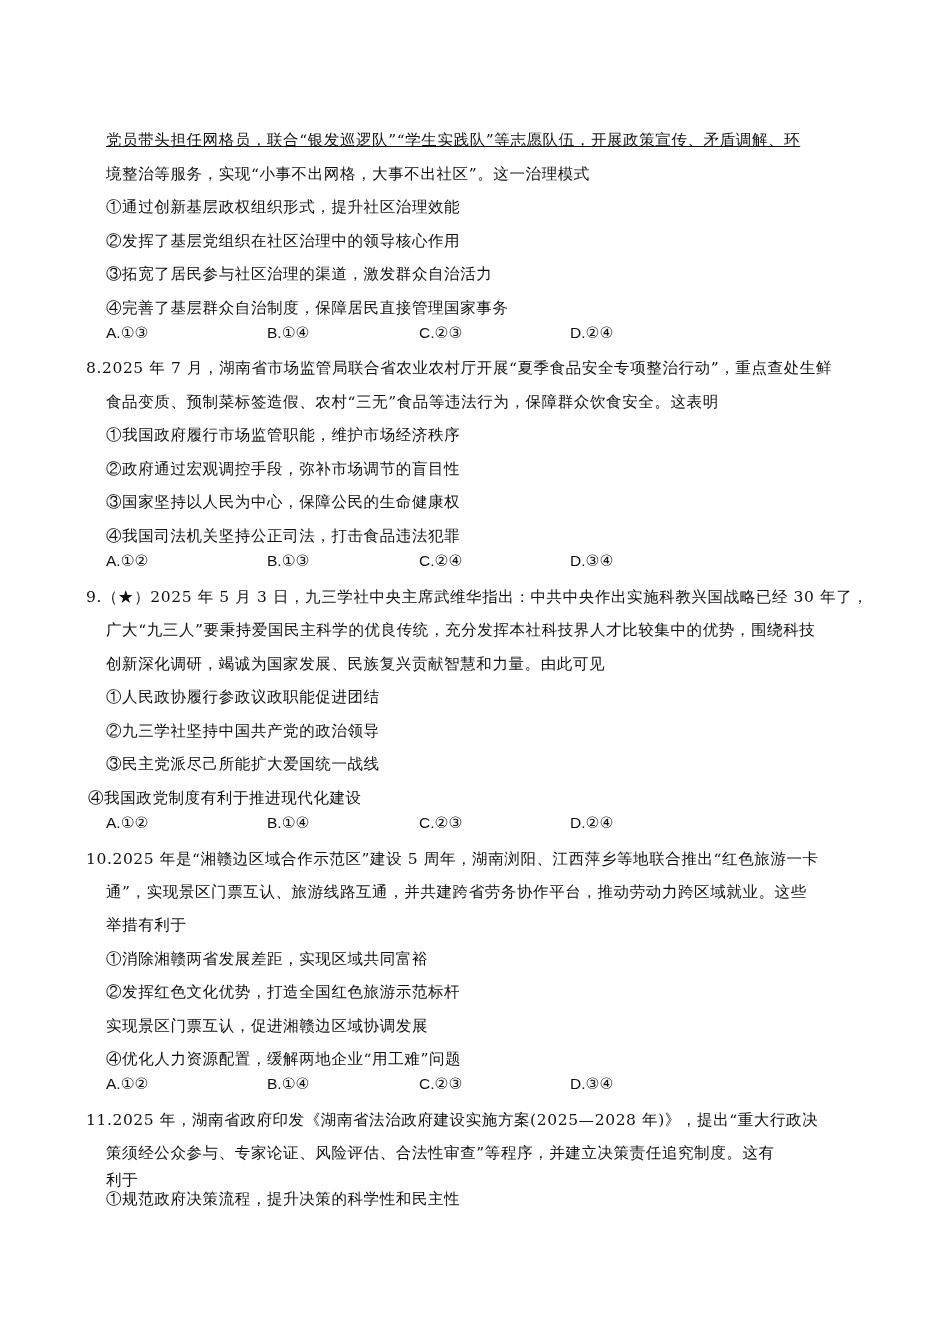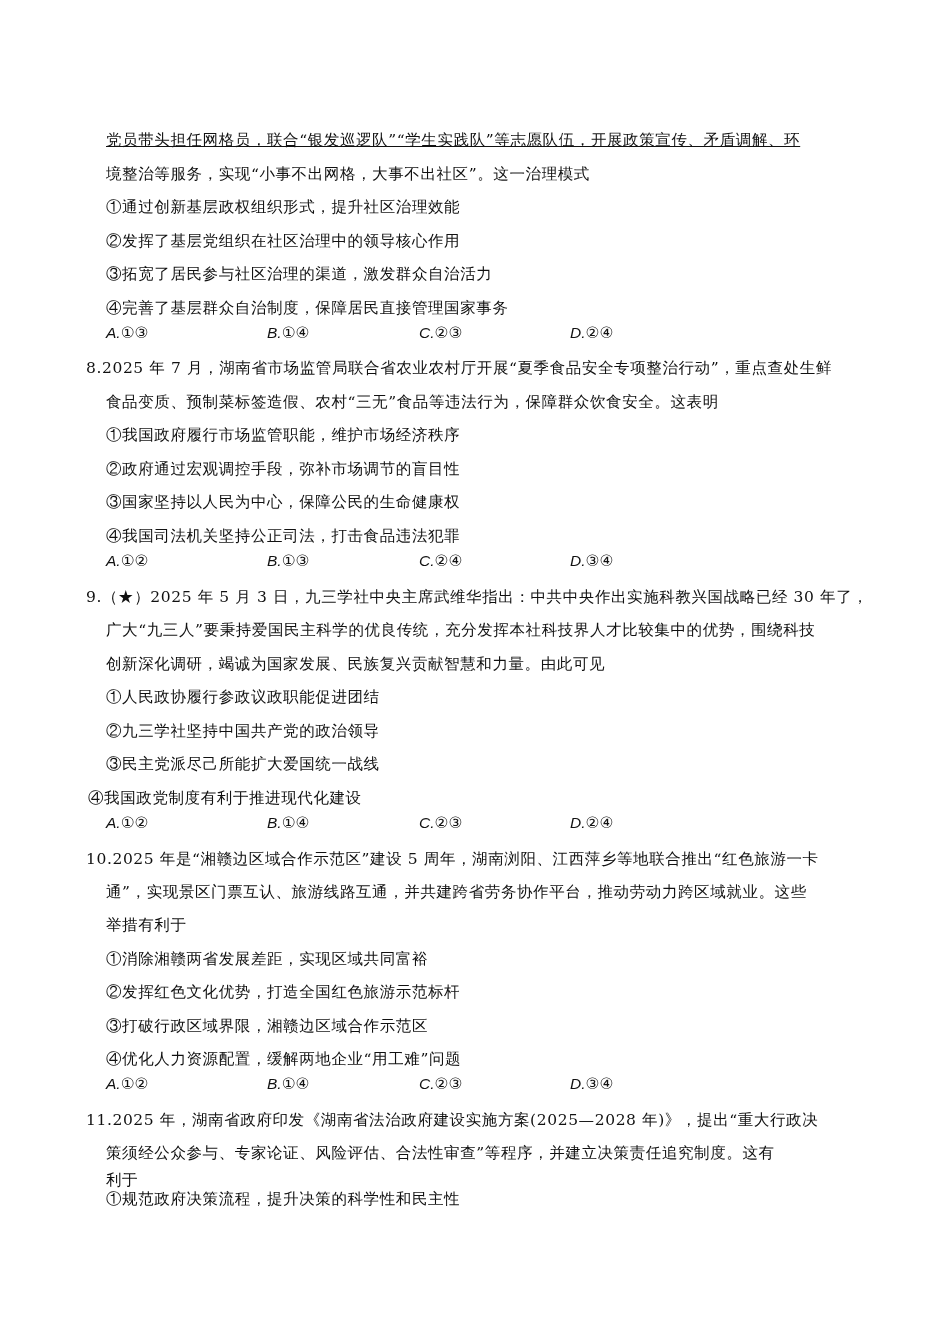--- a/index.html
+++ b/index.html
@@ -1,19 +1,19 @@
 <!DOCTYPE html>
 <html><head>
   <meta charset="utf-8">
   <style>
     html, body { margin: 0; padding: 0; background: #ffffff; }
     body { width: 950px; height: 1344px; position: relative; overflow: hidden;
       font-family: "DejaVu Serif", "Liberation Serif", serif; color: #111; }
     .line { position: absolute; font-size: 15.5px; white-space: nowrap; line-height: 20px; letter-spacing: 0.6px; }
-    .opt { position: absolute; font-size: 15.5px; white-space: nowrap; line-height: 20px; font-family: "Liberation Sans", "DejaVu Sans", sans-serif; font-style: italic; }
+    .opt { position: absolute; font-size: 15.5px; white-space: nowrap; line-height: 20px; font-family: "Liberation Sans", "DejaVu Sans", sans-serif; }
   </style>
 </head>
 <body>
 
 <div>
   <div class="line" style="left:106px;top:130px;text-decoration:underline;">党员带头担任网格员，联合“银发巡逻队”“学生实践队”等志愿队伍，开展政策宣传、矛盾调解、环</div>
   <div class="line" style="left:106px;top:164px;">境整治等服务，实现“小事不出网格，大事不出社区”。这一治理模式</div>
   <div class="line" style="left:106px;top:197px;">①通过创新基层政权组织形式，提升社区治理效能</div>
   <div class="line" style="left:106px;top:231px;">②发挥了基层党组织在社区治理中的领导核心作用</div>
   <div class="line" style="left:106px;top:264px;">③拓宽了居民参与社区治理的渠道，激发群众自治活力</div>
@@ -50,21 +50,21 @@
   <div class="opt" style="left:419px;top:813px;">C.②③</div>
   <div class="opt" style="left:570px;top:813px;">D.②④</div>
 </div>
 
 <div>
   <div class="line" style="left:86px;top:849px;">10.2025 年是“湘赣边区域合作示范区”建设 5 周年，湖南浏阳、江西萍乡等地联合推出“红色旅游一卡</div>
   <div class="line" style="left:106px;top:882px;">通”，实现景区门票互认、旅游线路互通，并共建跨省劳务协作平台，推动劳动力跨区域就业。这些</div>
   <div class="line" style="left:106px;top:915px;">举措有利于</div>
   <div class="line" style="left:106px;top:949px;">①消除湘赣两省发展差距，实现区域共同富裕</div>
   <div class="line" style="left:106px;top:982px;">②发挥红色文化优势，打造全国红色旅游示范标杆</div>
-  <div class="line" style="left:106px;top:1016px;">③打破行政区域界限，湘赣边区域合作示范区</div>
+  <div class="line" style="left:106px;top:1016px;">实现景区门票互认，促进湘赣边区域协调发展</div>
   <div class="line" style="left:106px;top:1049px;">④优化人力资源配置，缓解两地企业“用工难”问题</div>
   <div class="opt" style="left:106px;top:1074px;">A.①②</div>
   <div class="opt" style="left:267px;top:1074px;">B.①④</div>
   <div class="opt" style="left:419px;top:1074px;">C.②③</div>
   <div class="opt" style="left:570px;top:1074px;">D.③④</div>
 </div>
 
 <div>
   <div class="line" style="left:86px;top:1110px;text-align:right;">11.2025 年，湖南省政府印发《湖南省法治政府建设实施方案(2025—2028 年)》，提出“重大行政决</div>
   <div class="line" style="left:106px;top:1143px;">策须经公众参与、专家论证、风险评估、合法性审查”等程序，并建立决策责任追究制度。这有</div>

